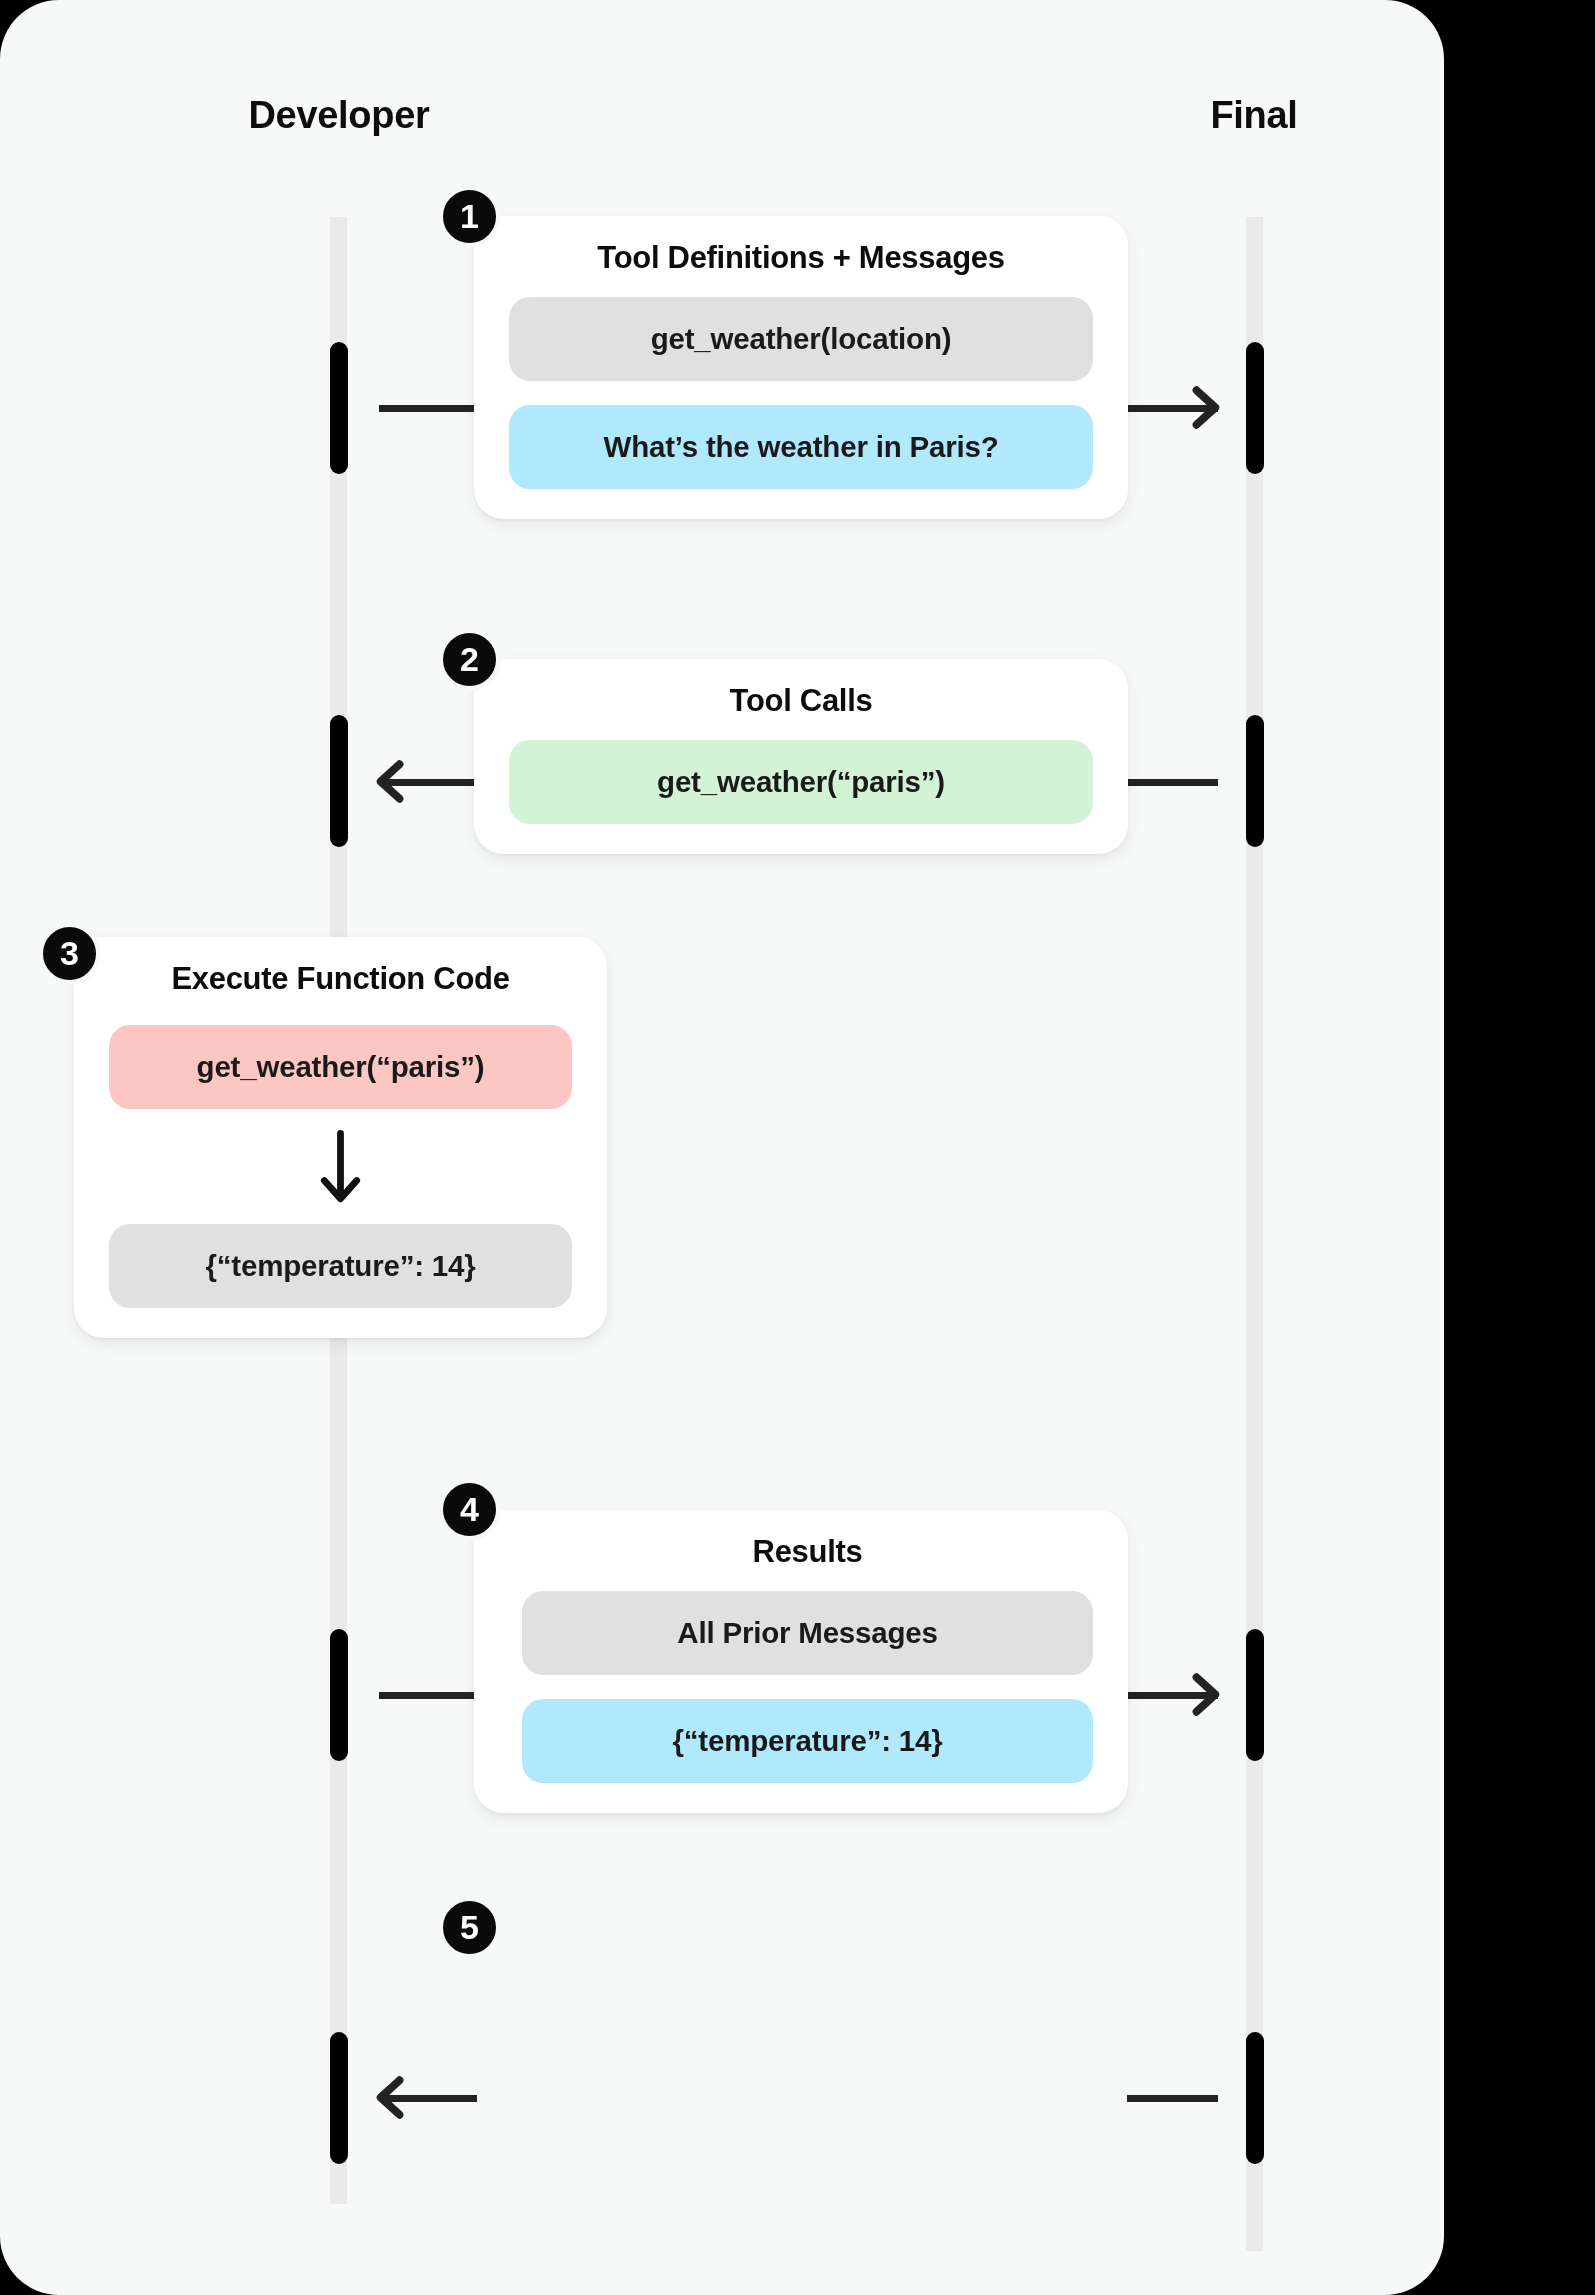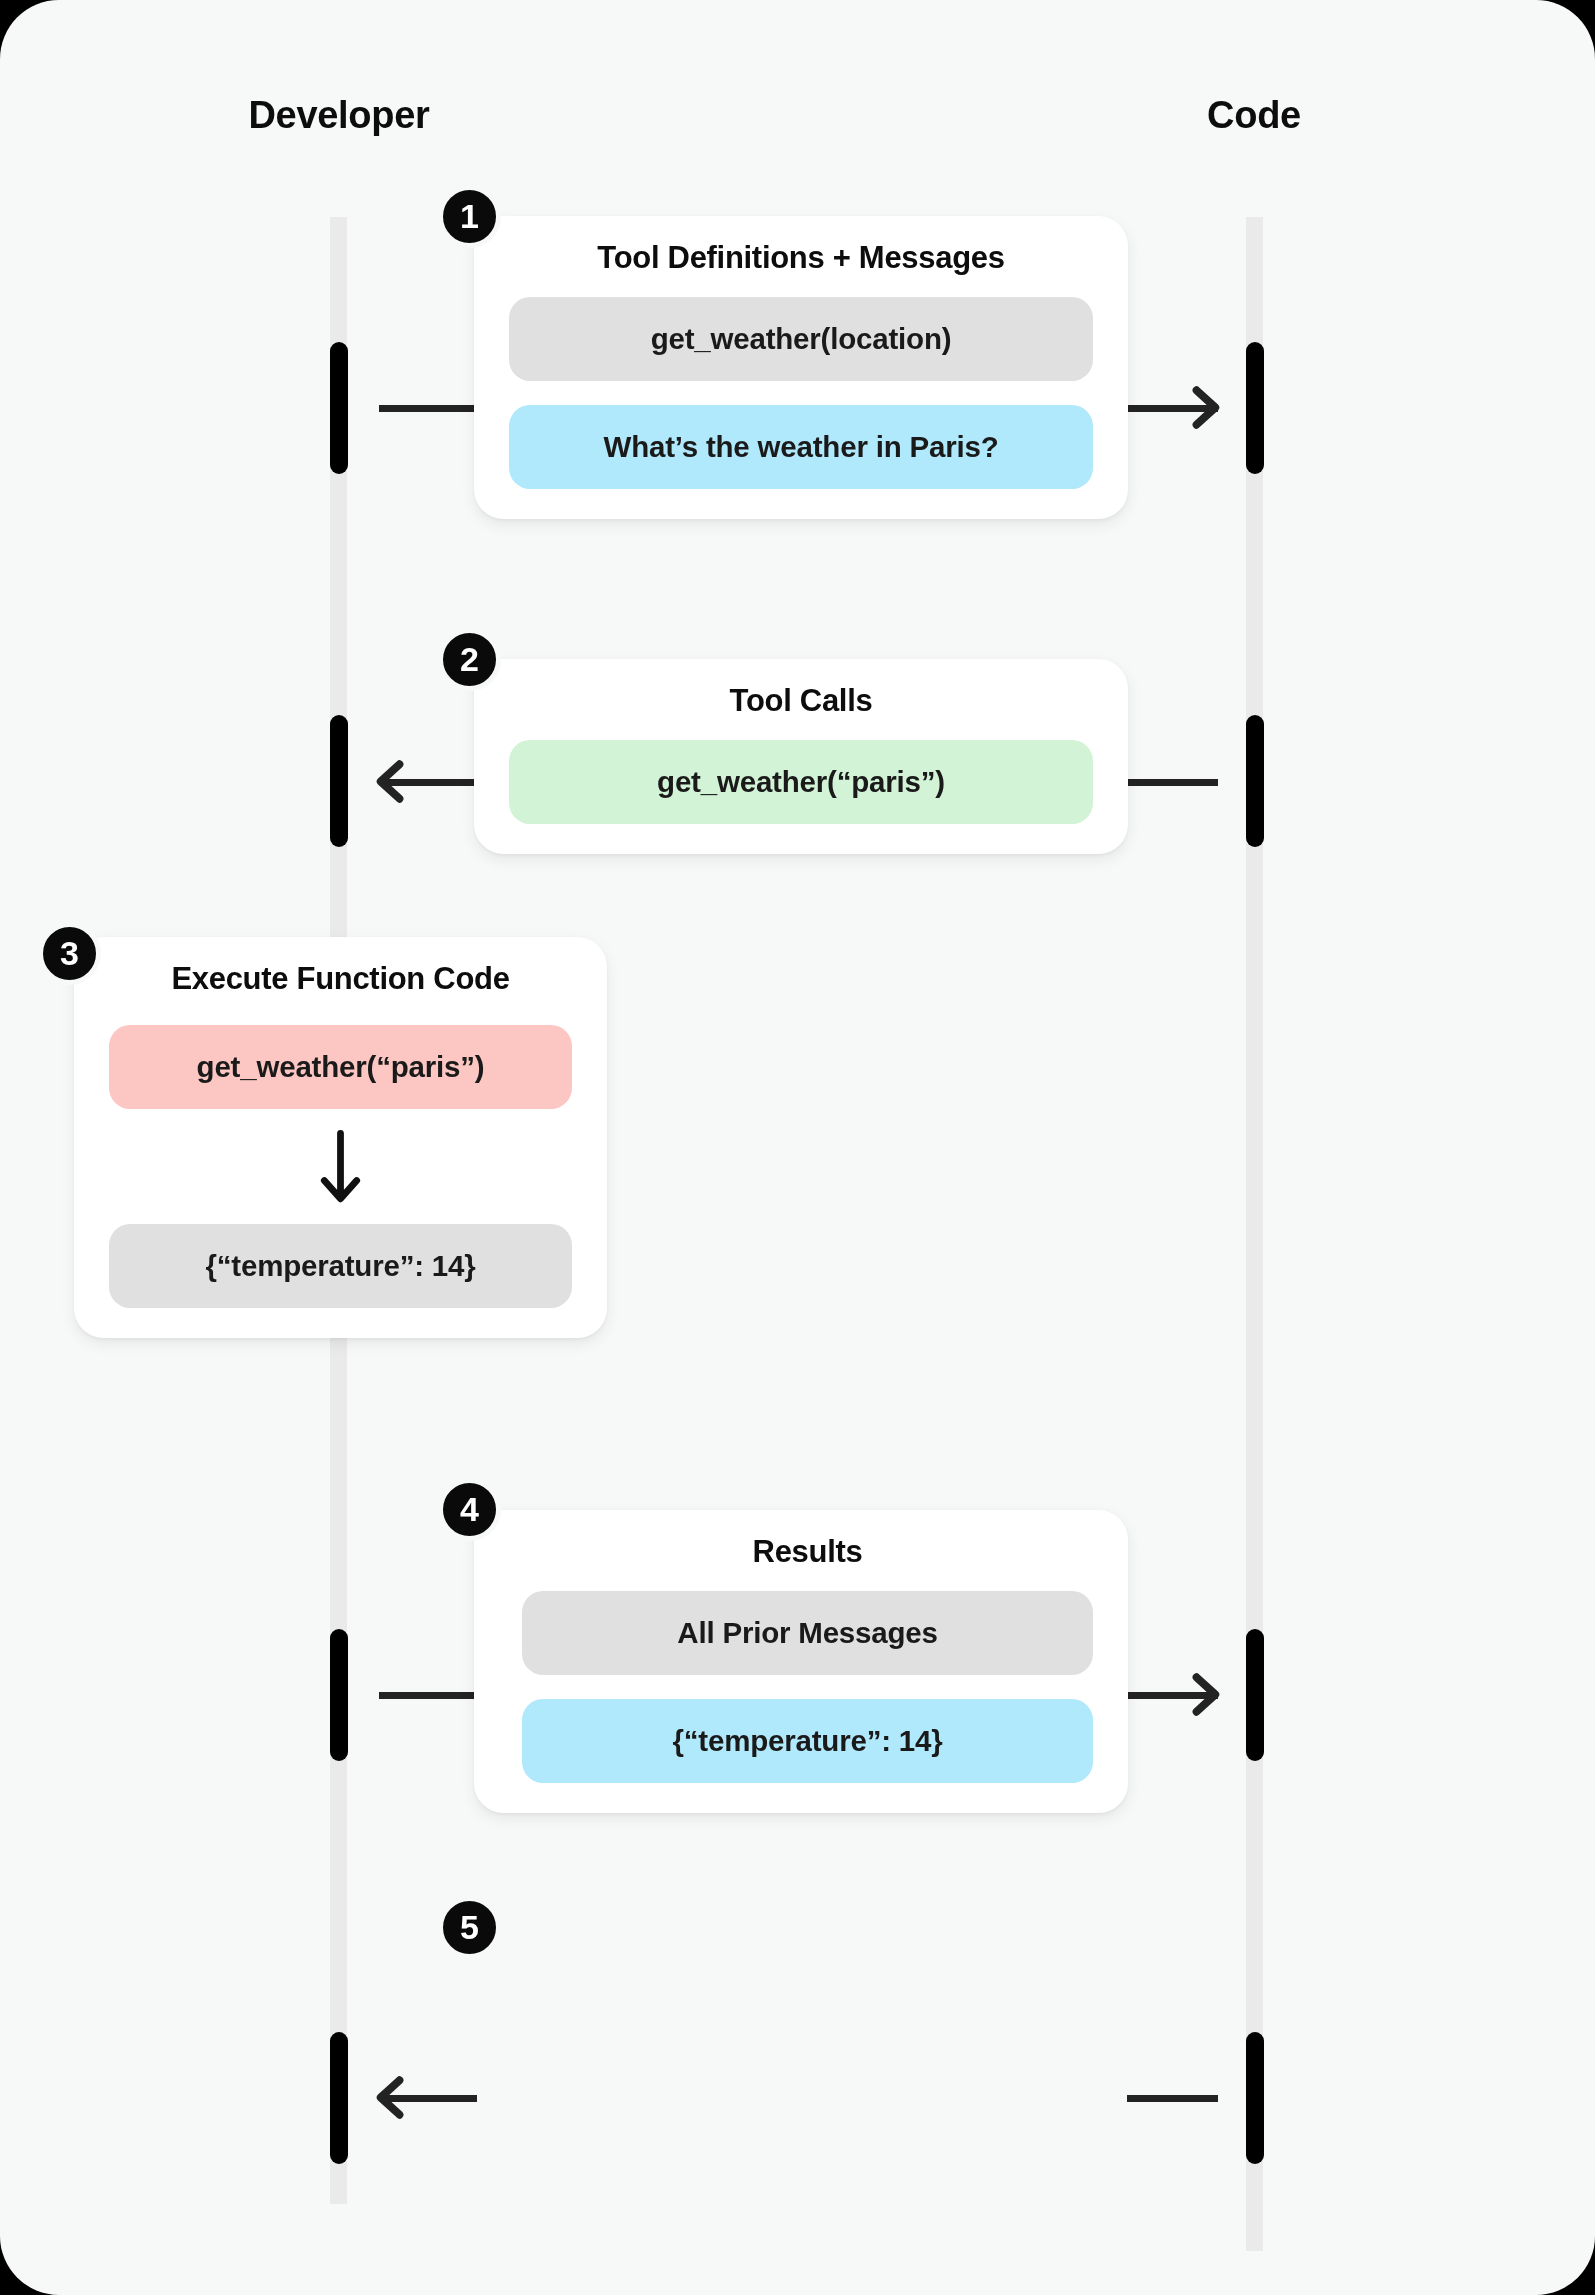--- a/index.html
+++ b/index.html
@@ -6,21 +6,21 @@
   html, body {
     width: 1595px; height: 2295px;
     background: #000000;
     font-family: "Liberation Sans", sans-serif;
     overflow: hidden;
   }
 
   .frame {
     position: absolute;
     left: 0; top: 0;
-    width: 1595px; height: 2295px;
+    width: 1444px; height: 2295px;
     background: #F7F8F8;
     border-radius: 59px;
     overflow: hidden;
   }
 
   
   .col-header {
     position: absolute;
     font-size: 38px;
     font-weight: 700;
@@ -137,21 +137,21 @@
   #card3 { left: 74px; top: 937px; width: 533px; gap: 7px; }
   #card4 { left: 474px; top: 1510px; width: 654px; padding-left: 48px; }
   #card5 { left: 474px; top: 1927px; width: 654px; }
 </style>
 </head>
 <body>
 
 <div class="frame">
 
   <div class="col-header developer">Developer</div>
-  <div class="col-header model">Code</div>
+  <div class="col-header model">Final</div>
 
   <div class="lifeline left"></div>
   <div class="lifeline right"></div>
 
   <div class="activation" style="left:330px; top:342px; height:132px;"></div>
   <div class="activation" style="left:1246px; top:342px; height:132px;"></div>
 
   <div class="activation" style="left:330px; top:715px; height:132px;"></div>
   <div class="activation" style="left:1246px; top:715px; height:132px;"></div>
 

